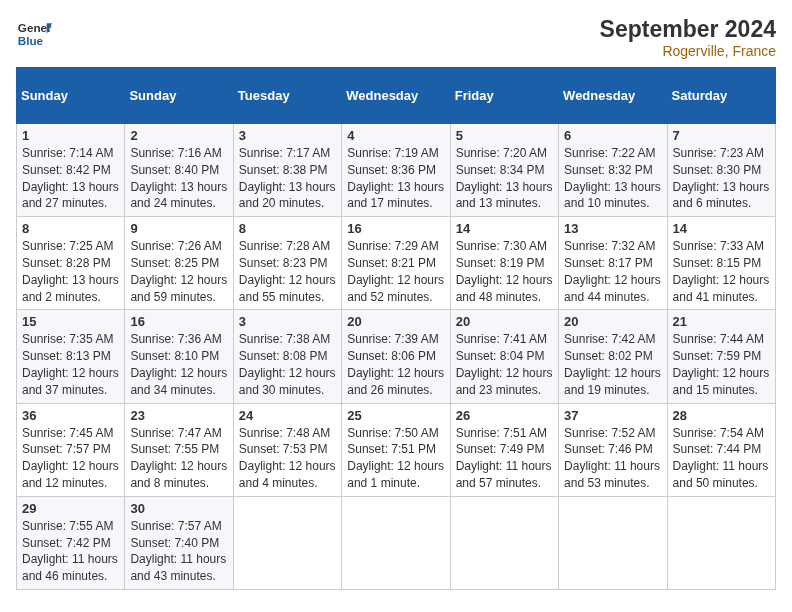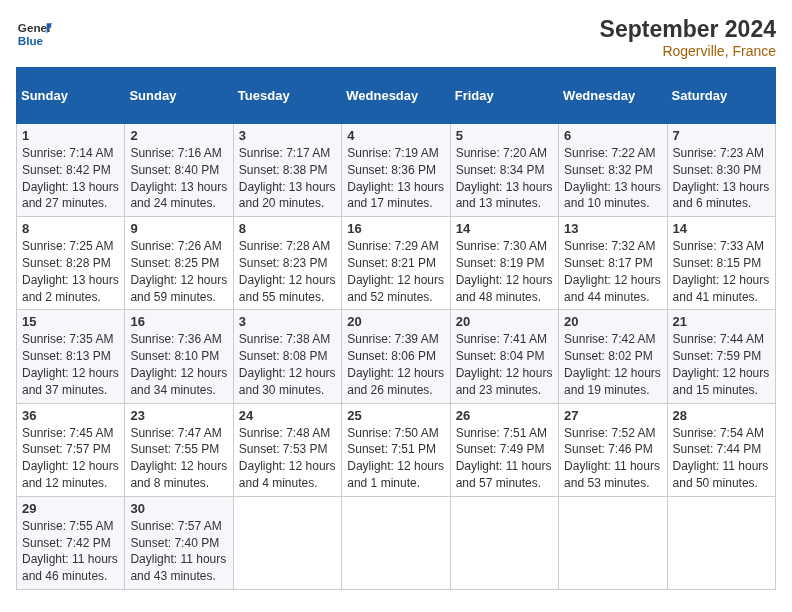--- a/index.html
+++ b/index.html
@@ -128,21 +128,21 @@
         <td><span class="day-num">20</span><span class="cell-text">Sunrise: 7:41 AM<br>Sunset: 8:04 PM<br>Daylight: 12 hours and 23 minutes.</span></td>
         <td><span class="day-num">20</span><span class="cell-text">Sunrise: 7:42 AM<br>Sunset: 8:02 PM<br>Daylight: 12 hours and 19 minutes.</span></td>
         <td><span class="day-num">21</span><span class="cell-text">Sunrise: 7:44 AM<br>Sunset: 7:59 PM<br>Daylight: 12 hours and 15 minutes.</span></td>
       </tr>
       <tr>
         <td><span class="day-num">36</span><span class="cell-text">Sunrise: 7:45 AM<br>Sunset: 7:57 PM<br>Daylight: 12 hours and 12 minutes.</span></td>
         <td><span class="day-num">23</span><span class="cell-text">Sunrise: 7:47 AM<br>Sunset: 7:55 PM<br>Daylight: 12 hours and 8 minutes.</span></td>
         <td><span class="day-num">24</span><span class="cell-text">Sunrise: 7:48 AM<br>Sunset: 7:53 PM<br>Daylight: 12 hours and 4 minutes.</span></td>
         <td><span class="day-num">25</span><span class="cell-text">Sunrise: 7:50 AM<br>Sunset: 7:51 PM<br>Daylight: 12 hours and 1 minute.</span></td>
         <td><span class="day-num">26</span><span class="cell-text">Sunrise: 7:51 AM<br>Sunset: 7:49 PM<br>Daylight: 11 hours and 57 minutes.</span></td>
-        <td><span class="day-num">27</span><span class="cell-text">Sunrise: 7:52 AM<br>Sunset: 7:46 PM<br>Daylight: 11 hours and 53 minutes.</span></td>
+        <td><span class="day-num">37</span><span class="cell-text">Sunrise: 7:52 AM<br>Sunset: 7:46 PM<br>Daylight: 11 hours and 53 minutes.</span></td>
         <td><span class="day-num">28</span><span class="cell-text">Sunrise: 7:54 AM<br>Sunset: 7:44 PM<br>Daylight: 11 hours and 50 minutes.</span></td>
       </tr>
       <tr>
         <td><span class="day-num">29</span><span class="cell-text">Sunrise: 7:55 AM<br>Sunset: 7:42 PM<br>Daylight: 11 hours and 46 minutes.</span></td>
         <td><span class="day-num">30</span><span class="cell-text">Sunrise: 7:57 AM<br>Sunset: 7:40 PM<br>Daylight: 11 hours and 43 minutes.</span></td>
         <td class="empty-cell"></td>
         <td class="empty-cell"></td>
         <td class="empty-cell"></td>
         <td class="empty-cell"></td>
         <td class="empty-cell"></td>

